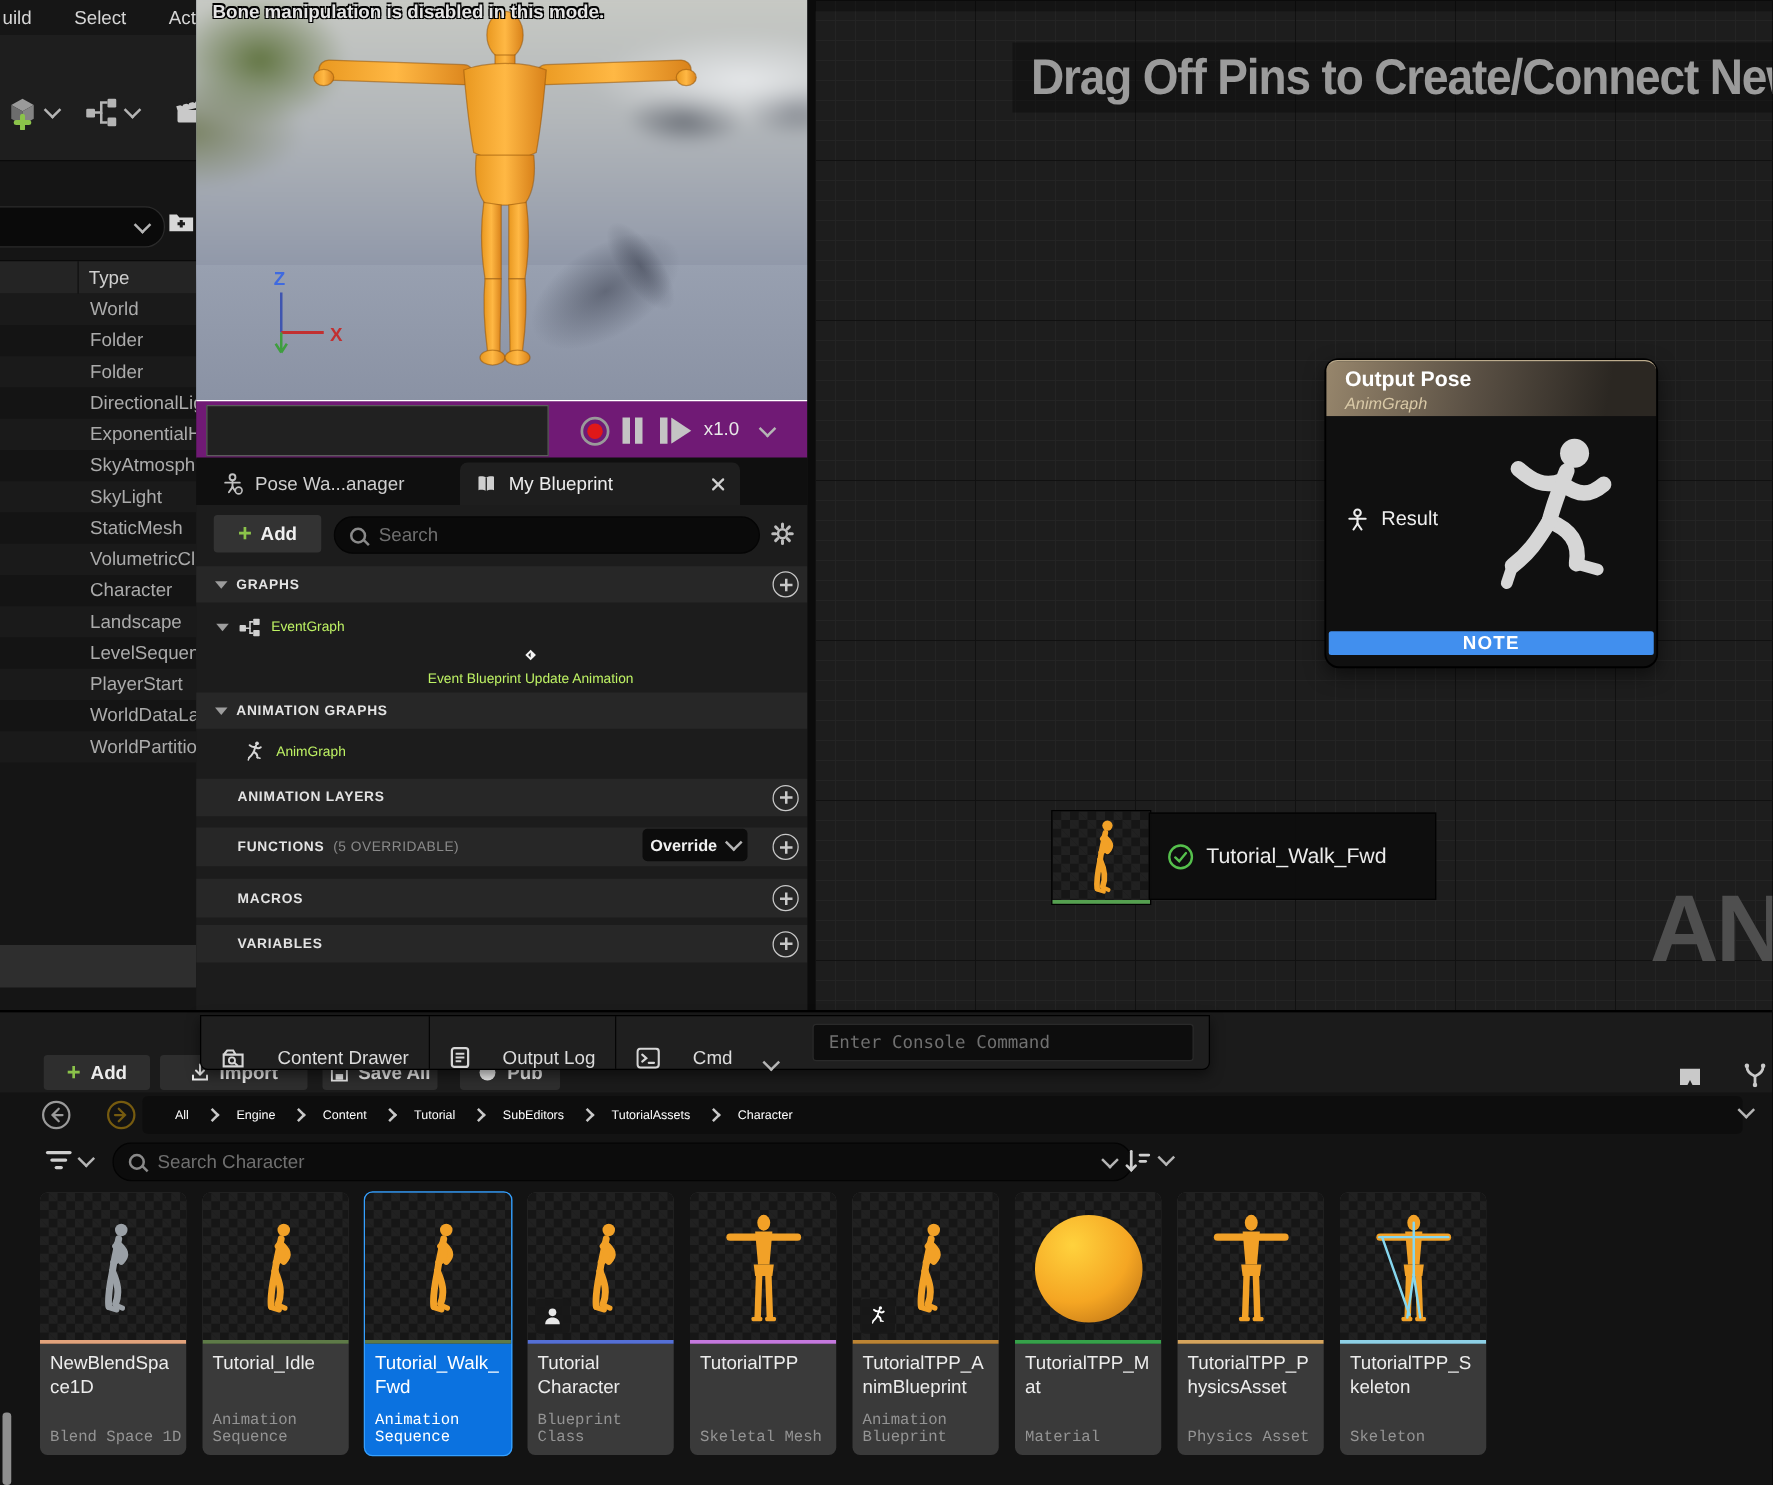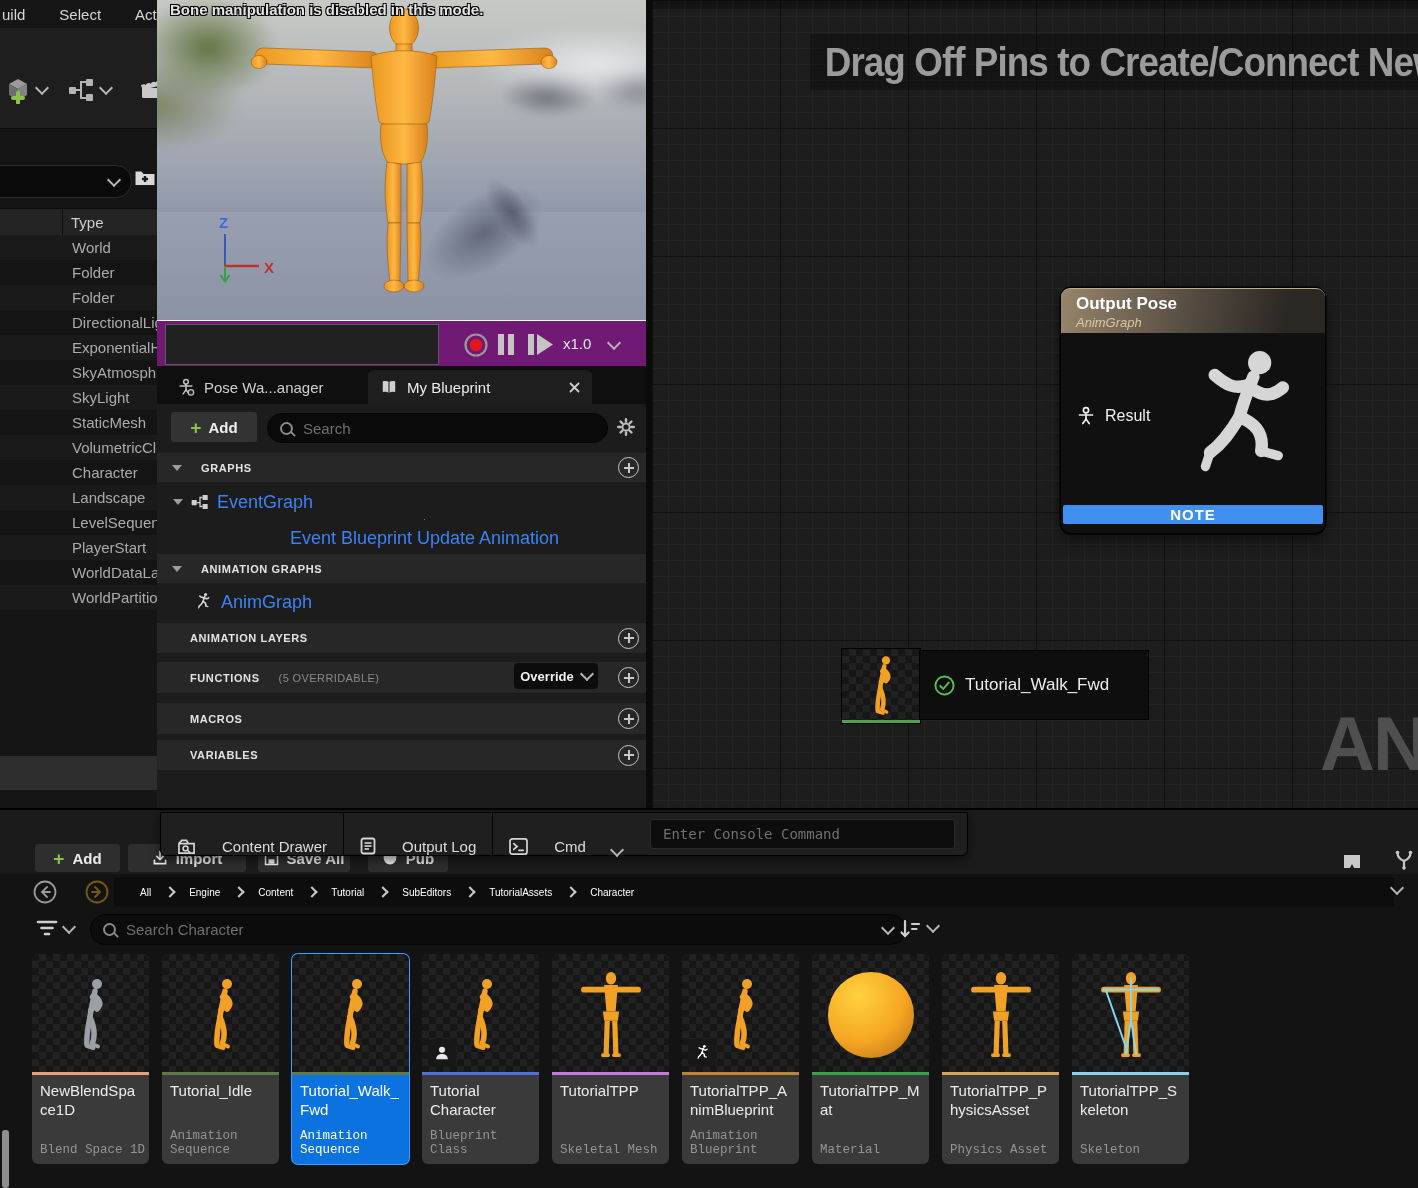--- a/index.html
+++ b/index.html
@@ -49,24 +49,24 @@
   #speed{position:absolute;left:406px;top:14px;font-size:15px;color:#e8e8e8;}
   #tabrow{position:absolute;left:0;top:366px;right:0;height:38px;background:#0f0f0f;}
   .tab{position:absolute;top:4px;height:34px;display:flex;align-items:center;gap:9px;font-size:15px;color:#cfcfcf;padding:0 14px;}
   #tab-bp{left:211px;width:200px;background:#1e1e1e;border-radius:6px 6px 0 0;color:#ededed;padding:0 12px;}
   #bppanel{position:absolute;left:0;top:404px;right:0;height:406px;background:#1c1c1c;}
   #addbtn{position:absolute;left:14px;top:8px;width:86px;height:30px;background:#333;border-radius:3px;display:flex;align-items:center;justify-content:center;gap:7px;font-size:15px;font-weight:700;color:#f0f0f0;}
   .plus{color:#8bc34a;font-size:19px;font-weight:700;line-height:1;}
   #bpsearch{position:absolute;left:110px;top:9px;right:38px;height:28px;background:#0a0a0a;border:1px solid #050505;border-radius:15px;display:flex;align-items:center;padding:0 12px;gap:8px;}
   .searchin{flex:1;background:transparent;border:none;outline:none;color:#ddd;font-size:15px;}
   .searchin::placeholder{color:#6f6f6f;}
-  .sec{position:absolute;left:0;right:0;height:29px;background:#272727;display:flex;align-items:center;gap:19px;padding:0 7px 0 15px;}
+  .sec{position:absolute;left:0;right:0;height:29px;background:#272727;display:flex;align-items:center;gap:7px;padding:0 7px 0 15px;}
   .sec .ttl{font-size:11px;font-weight:700;letter-spacing:.6px;color:#e3e3e3;}
   .sec .note{font-size:11px;color:#8a8a8a;letter-spacing:.4px;}
-  .bpitem{position:absolute;left:0;right:0;height:30px;display:flex;align-items:center;gap:8px;font-size:18px;color:#3b82f6;}
+  .bpitem{position:absolute;left:0;right:0;height:30px;display:flex;align-items:center;gap:8px;font-size:11px;color:#bef264;}
   .tri{width:0;height:0;border-left:5px solid transparent;border-right:5px solid transparent;border-top:6px solid #9d9d9d;}
   .pc{width:19px;height:19px;border:1.5px solid #c9c9c9;border-radius:50%;position:relative;margin-left:auto;flex:none;}
   .pc:before,.pc:after{content:"";position:absolute;background:#c9c9c9;}
   .pc:before{left:4.5px;right:4.5px;top:8.5px;height:2px;}
   .pc:after{top:4.5px;bottom:4.5px;left:8.5px;width:2px;}
   #override{position:absolute;right:48px;width:84px;height:26px;top:1px;background:#0c0c0c;border-radius:4px;display:flex;align-items:center;justify-content:center;gap:8px;font-size:13px;font-weight:700;color:#f0f0f0;}
 
   
   .chd{width:8px;height:8px;border-right:2px solid #b5b5b5;border-bottom:2px solid #b5b5b5;transform:rotate(45deg);margin-top:-4px;flex:none;}
   .chr{width:6px;height:6px;border-right:2.5px solid #c9c9c9;border-bottom:2.5px solid #c9c9c9;transform:rotate(-45deg);flex:none;}

